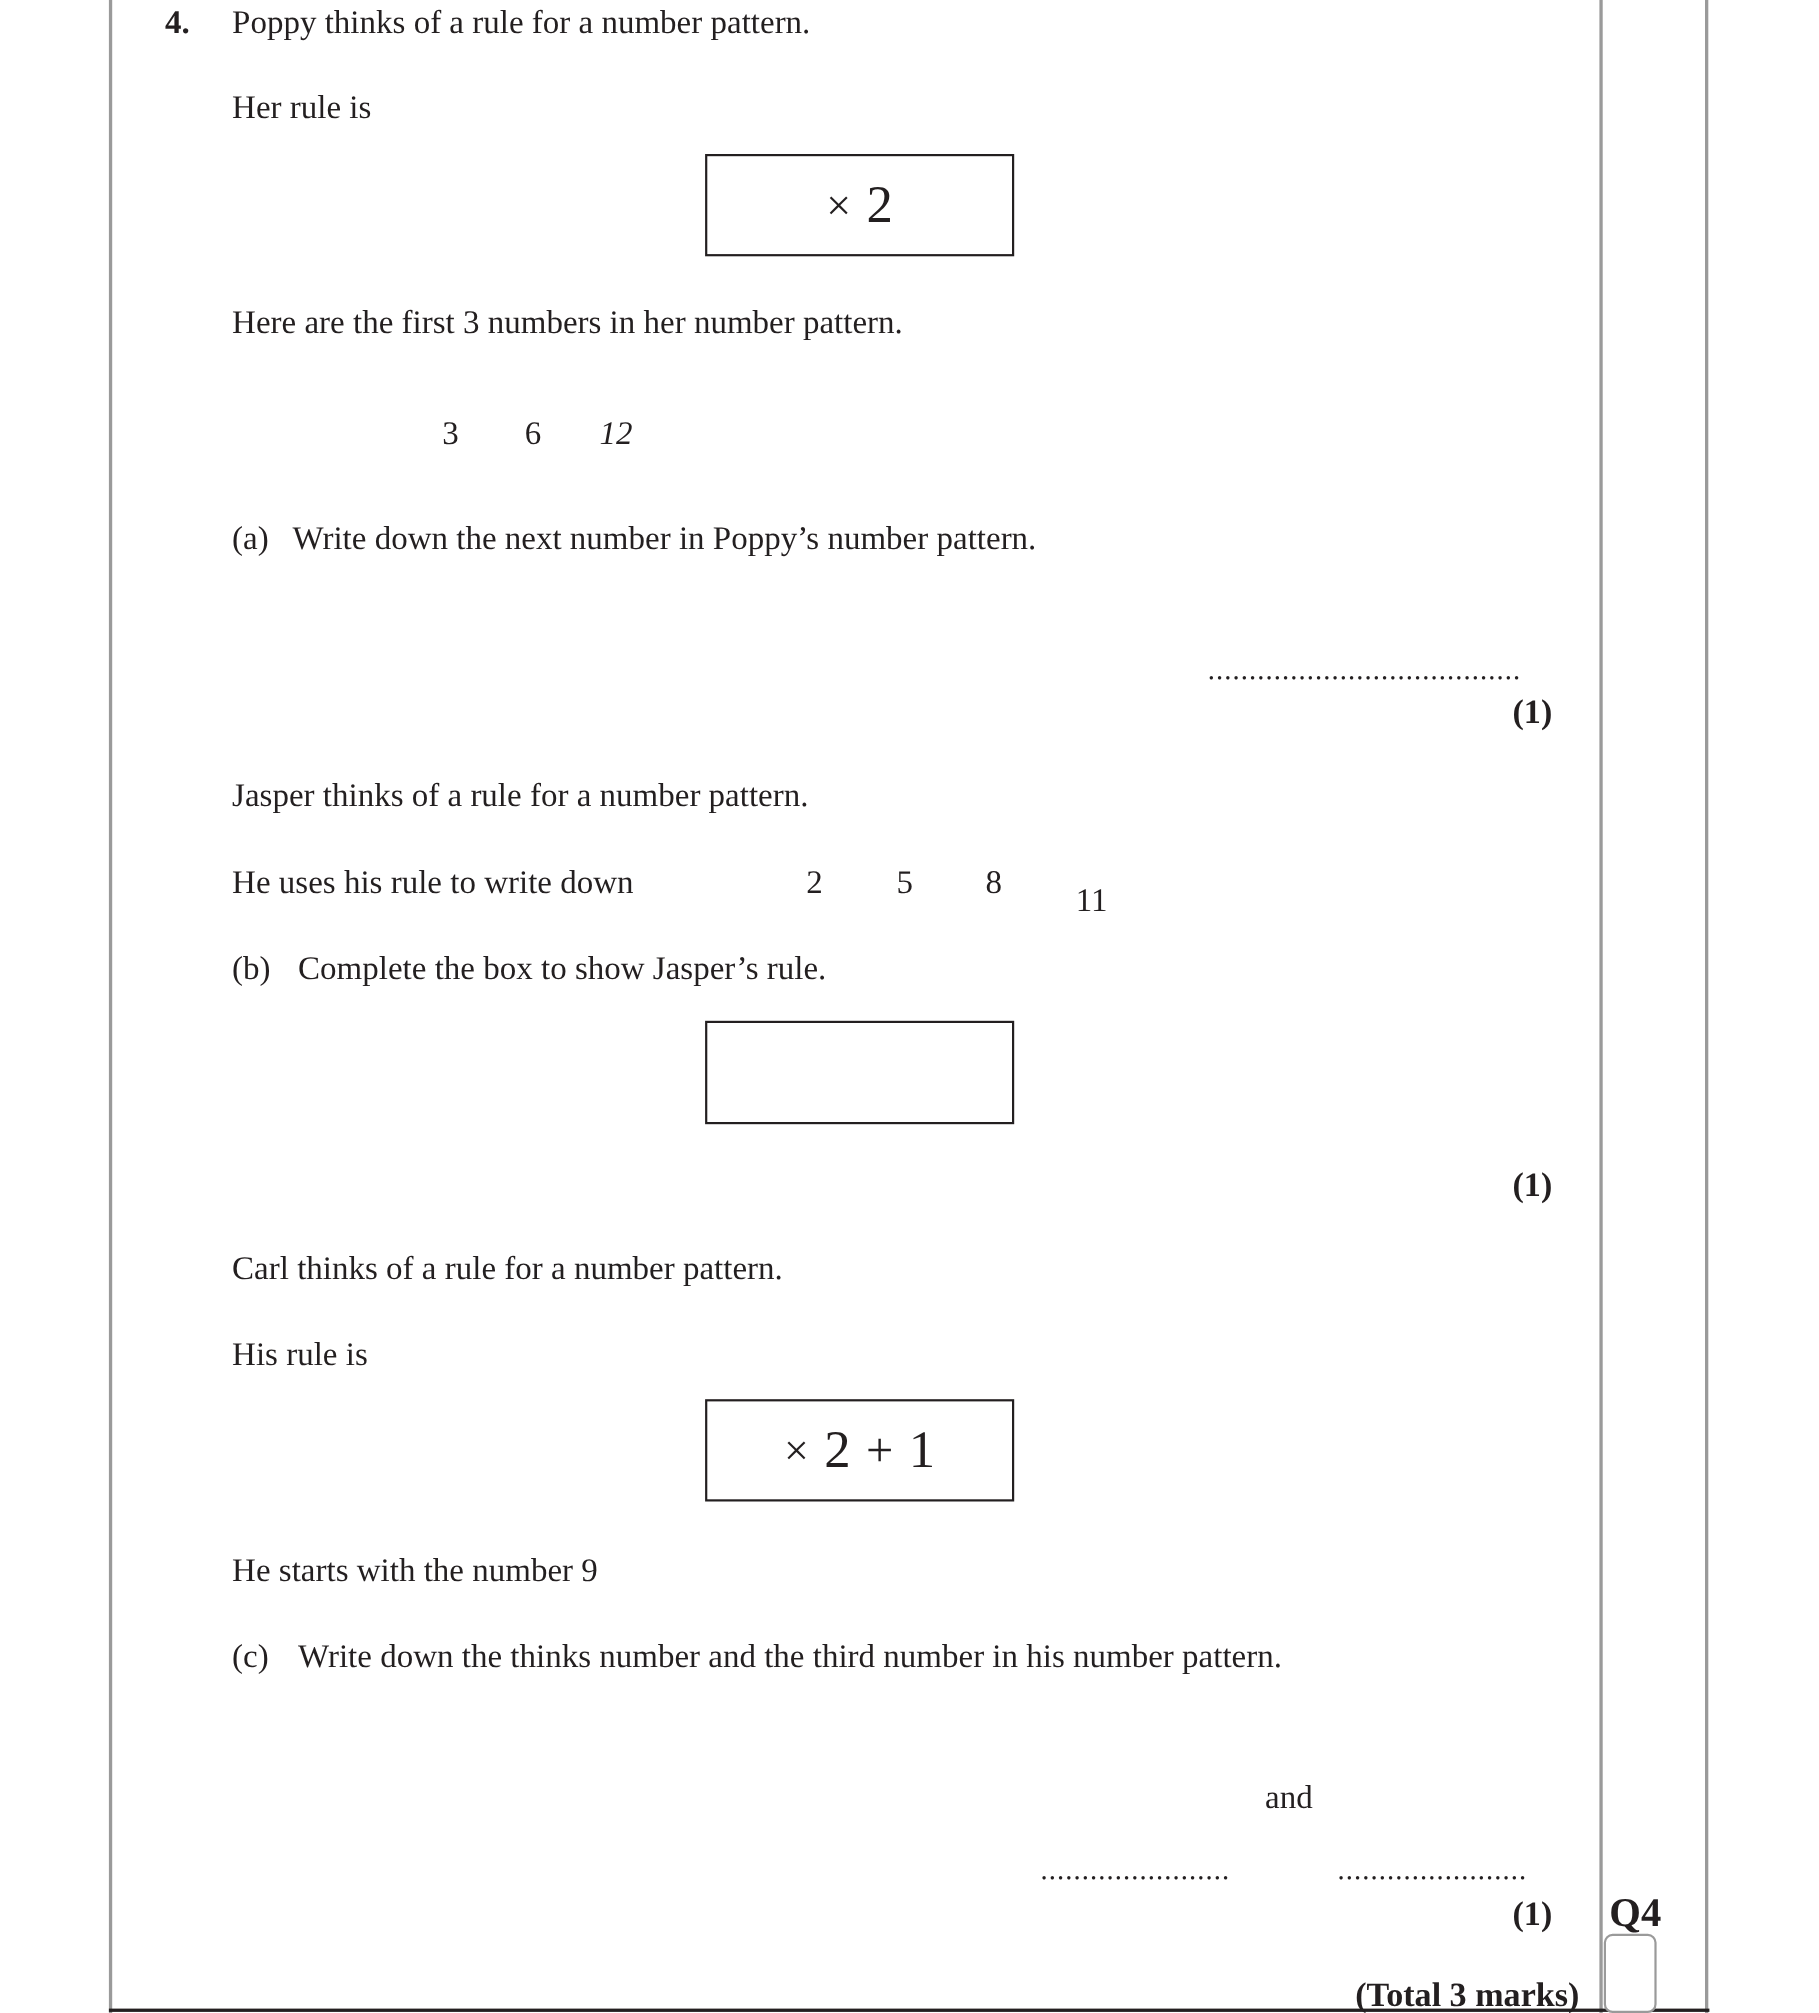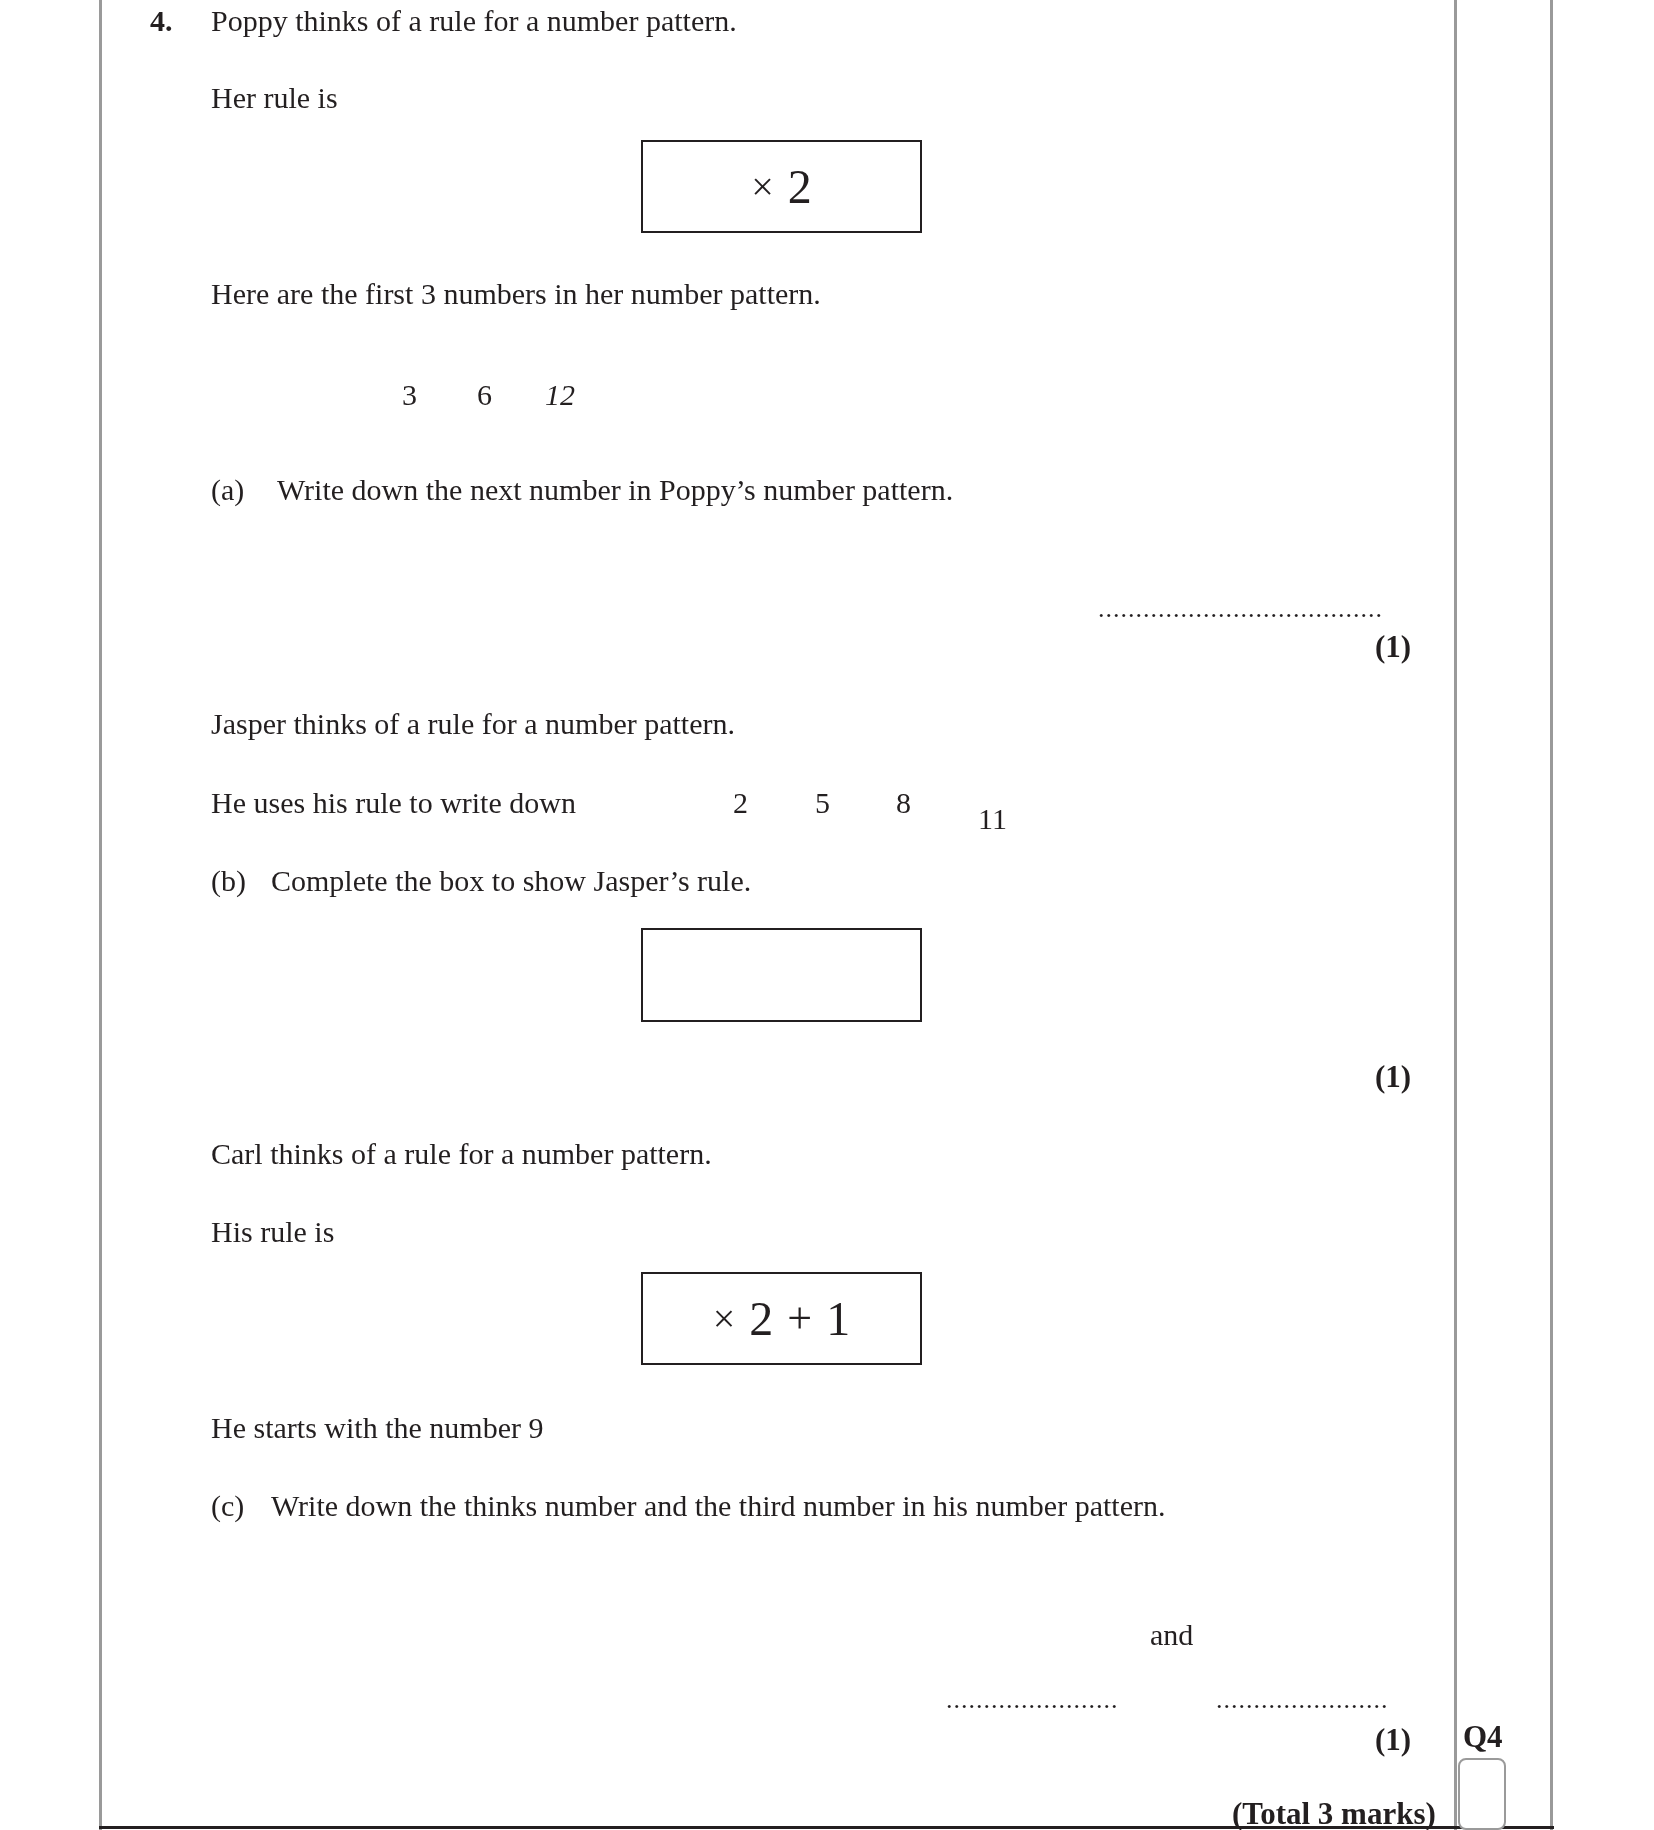--- a/index.html
+++ b/index.html
@@ -55,21 +55,21 @@
 
   .marks {
     position: absolute;
     font-size: 31px;
     font-weight: bold;
     line-height: 1;
   }
 
   .qlabel {
     position: absolute;
-    font-size: 31px;
+    font-size: 37px;
     font-weight: bold;
     line-height: 1;
   }
   .score-box {
     position: absolute;
     border: 2px solid #9a9a9a;
     border-radius: 8px;
     box-sizing: border-box;
     background: #fff;
   }
@@ -92,21 +92,21 @@
   <span>2</span>
 </div>
 
 <div class="abs txt" style="left:211px; top:279px;">Here are the first 3 numbers in her number pattern.</div>
 
 <div class="num" style="left:402px; top:380px;">3</div>
 <div class="num" style="left:477px; top:380px;">6</div>
 <div class="num" style="left:545px; top:380px;font-style:italic;">12</div>
 
 <div class="abs txt" style="left:211px; top:475px;">(a)</div>
-<div class="abs txt" style="left:277px; top:475px;text-align:center;">Write down the next number in Poppy’s number pattern.</div>
+<div class="abs txt" style="left:266px; top:475px;text-align:center;">Write down the next number in Poppy’s number pattern.</div>
 <div class="dots" style="left:1098px; top:596px;">......................................</div>
 <div class="marks" style="left:1375px; top:631px;">(1)</div>
 
 <div class="abs txt" style="left:211px; top:709px;">Jasper thinks of a rule for a number pattern.</div>
 <div class="abs txt" style="left:211px; top:788px;">He uses his rule to write down</div>
 <div class="num" style="left:733px; top:788px;">2</div>
 <div class="num" style="left:815px; top:788px;">5</div>
 <div class="num" style="left:896px; top:788px;">8</div>
 <div class="num" style="left:978px; top:804px;">11</div>
 

